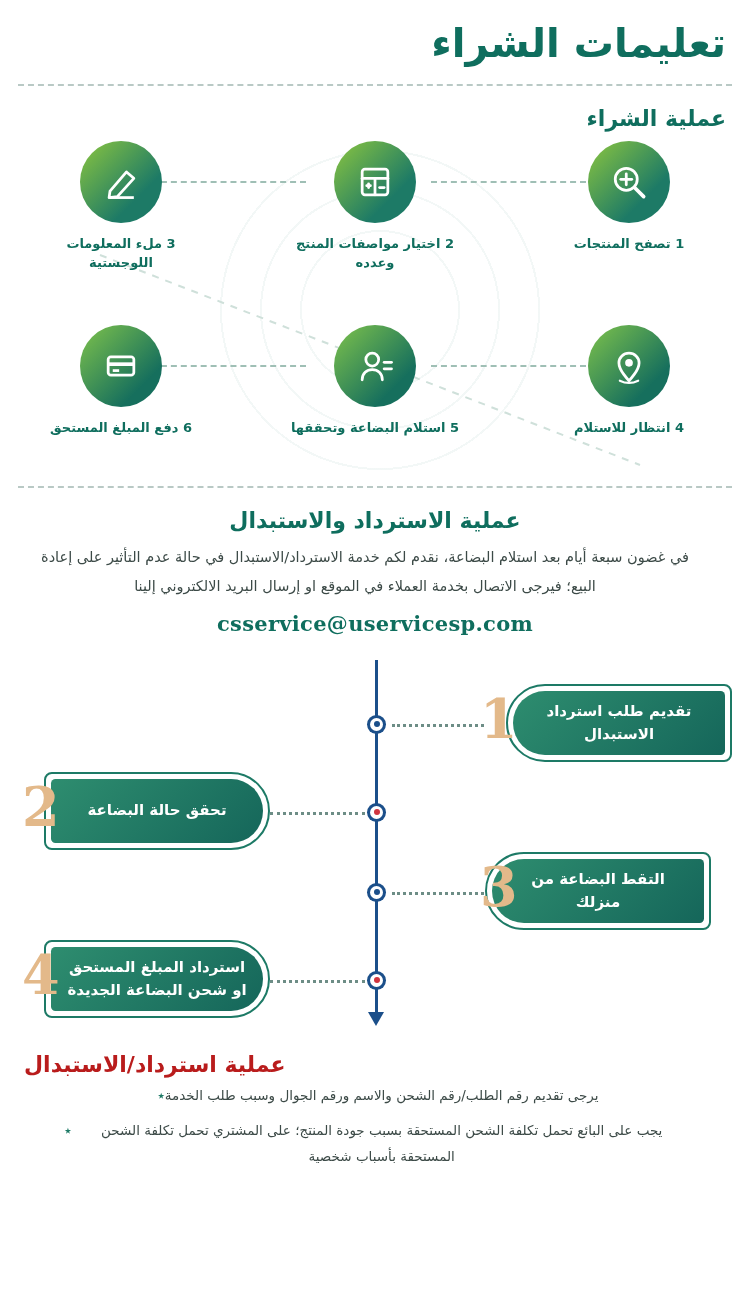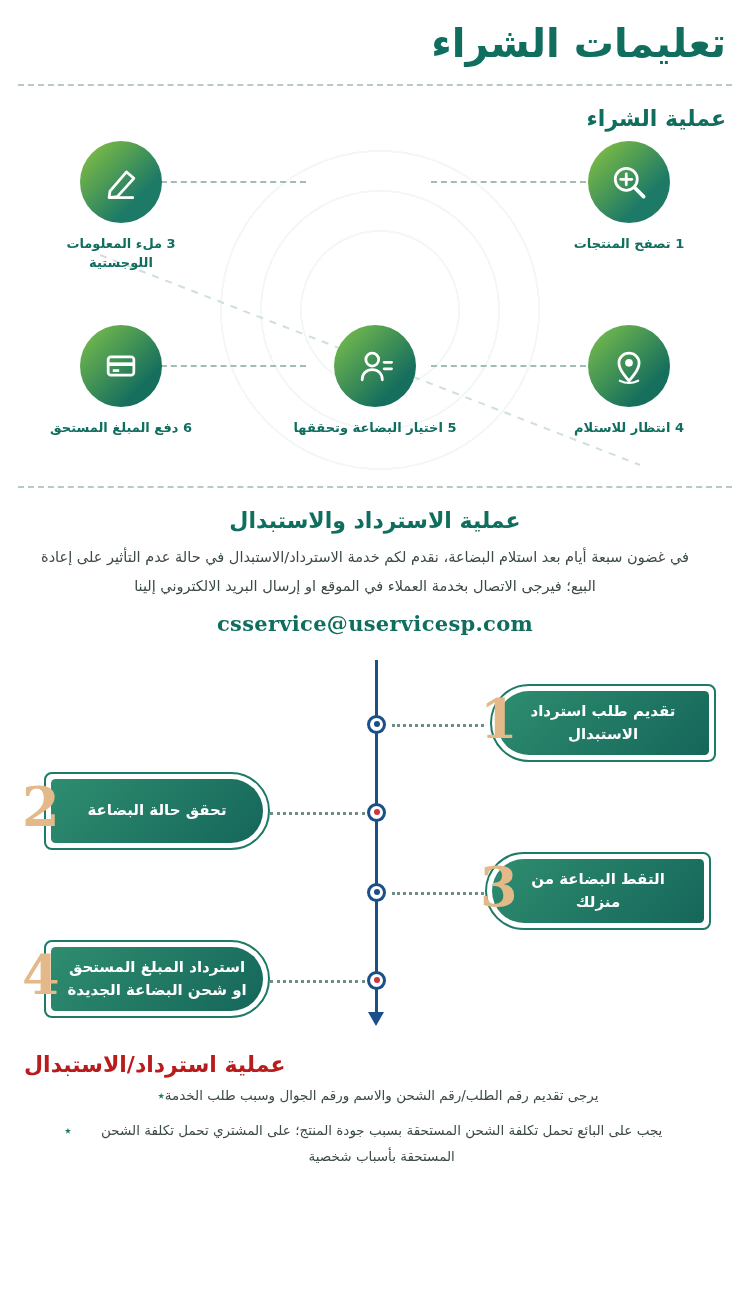--- a/index.html
+++ b/index.html
@@ -238,20 +238,36 @@
             <line x1="21" y1="15" x2="21" y2="27"></line>
             <line x1="15" y1="21" x2="27" y2="21"></line>
           </svg>
         </div>
         <div class="node-label">
           <span class="num">1</span>
           <span>تصفح المنتجات</span>
         </div>
       </div>
 
+      <div class="node">
+        <div class="circle">
+          <svg viewBox="0 0 48 48" fill="none" stroke="#ffffff" stroke-width="3" stroke-linecap="round">
+            <rect x="10" y="10" width="28" height="28" rx="3"></rect>
+            <line x1="10" y1="20" x2="38" y2="20"></line>
+            <line x1="24" y1="20" x2="24" y2="38"></line>
+            <line x1="15" y1="28" x2="19" y2="28"></line>
+            <line x1="17" y1="26" x2="17" y2="30"></line>
+            <line x1="29" y1="30" x2="34" y2="30"></line>
+          </svg>
+        </div>
+        <div class="node-label">
+          <span class="num">2</span>
+          <span>اختيار مواصفات المنتج وعدده</span>
+        </div>
+      </div>
 
       <div class="node">
         <div class="circle">
           <svg viewBox="0 0 48 48" fill="none" stroke="#ffffff" stroke-width="3" stroke-linejoin="round">
             <path d="M12 34 L30 13 L38 20 L20 40 L11 41 Z"></path>
             <line x1="12" y1="41" x2="38" y2="41" stroke-width="3"></line>
           </svg>
         </div>
         <div class="node-label">
           <span class="num">3</span>
@@ -282,21 +298,21 @@
         <div class="circle alt">
           <svg viewBox="0 0 48 48" fill="none" stroke="#ffffff" stroke-width="3" stroke-linecap="round">
             <circle cx="21" cy="17" r="7"></circle>
             <path d="M10 39c0-7 5-11 11-11s11 4 11 11"></path>
             <line x1="34" y1="20" x2="42" y2="20"></line>
             <line x1="34" y1="27" x2="42" y2="27"></line>
           </svg>
         </div>
         <div class="node-label">
           <span class="num">5</span>
-          <span>اختيار البضاعة وتحققها</span>
+          <span>استلام البضاعة وتحققها</span>
         </div>
       </div>
 
       <div class="node">
         <div class="circle alt">
           <svg viewBox="0 0 48 48" fill="none" stroke="#ffffff" stroke-width="3" stroke-linejoin="round">
             <rect x="10" y="14" width="28" height="20" rx="3"></rect>
             <line x1="10" y1="22" x2="38" y2="22" stroke-width="4"></line>
             <line x1="15" y1="29" x2="22" y2="29"></line>
           </svg>
@@ -314,21 +330,21 @@
   <div class="section-head" style="text-align:center;">عملية الاسترداد والاستبدال</div>
   <div class="para">في غضون سبعة أيام بعد استلام البضاعة، نقدم لكم خدمة الاسترداد/الاستبدال في حالة عدم التأثير على إعادة البيع؛ فيرجى الاتصال بخدمة العملاء في الموقع او إرسال البريد الالكتروني إلينا</div>
   <div class="email">csservice@uservicesp.com</div>
 
   <div class="timeline">
     <div class="axis"></div>
     <div class="arrow-head"></div>
 
     <div class="dot inner-blue" style="top:72px;"></div>
     <div class="dots-line" style="left:392px;width:92px;top:78px;"></div>
-    <div class="pill right" style="left:490px;top:38px;">
+    <div class="pill right" style="left:506px;top:38px;">
       <div class="inner">
         <div class="txt">تقديم طلب استرداد الاستبدال</div>
       </div>
     </div>
     <div class="bignum" style="left:480px;top:46px;">1</div>
 
     <div class="dot inner-red" style="top:160px;"></div>
     <div class="dots-line" style="left:270px;width:95px;top:166px;"></div>
     <div class="pill left" style="left:44px;top:126px;">
       <div class="inner">

